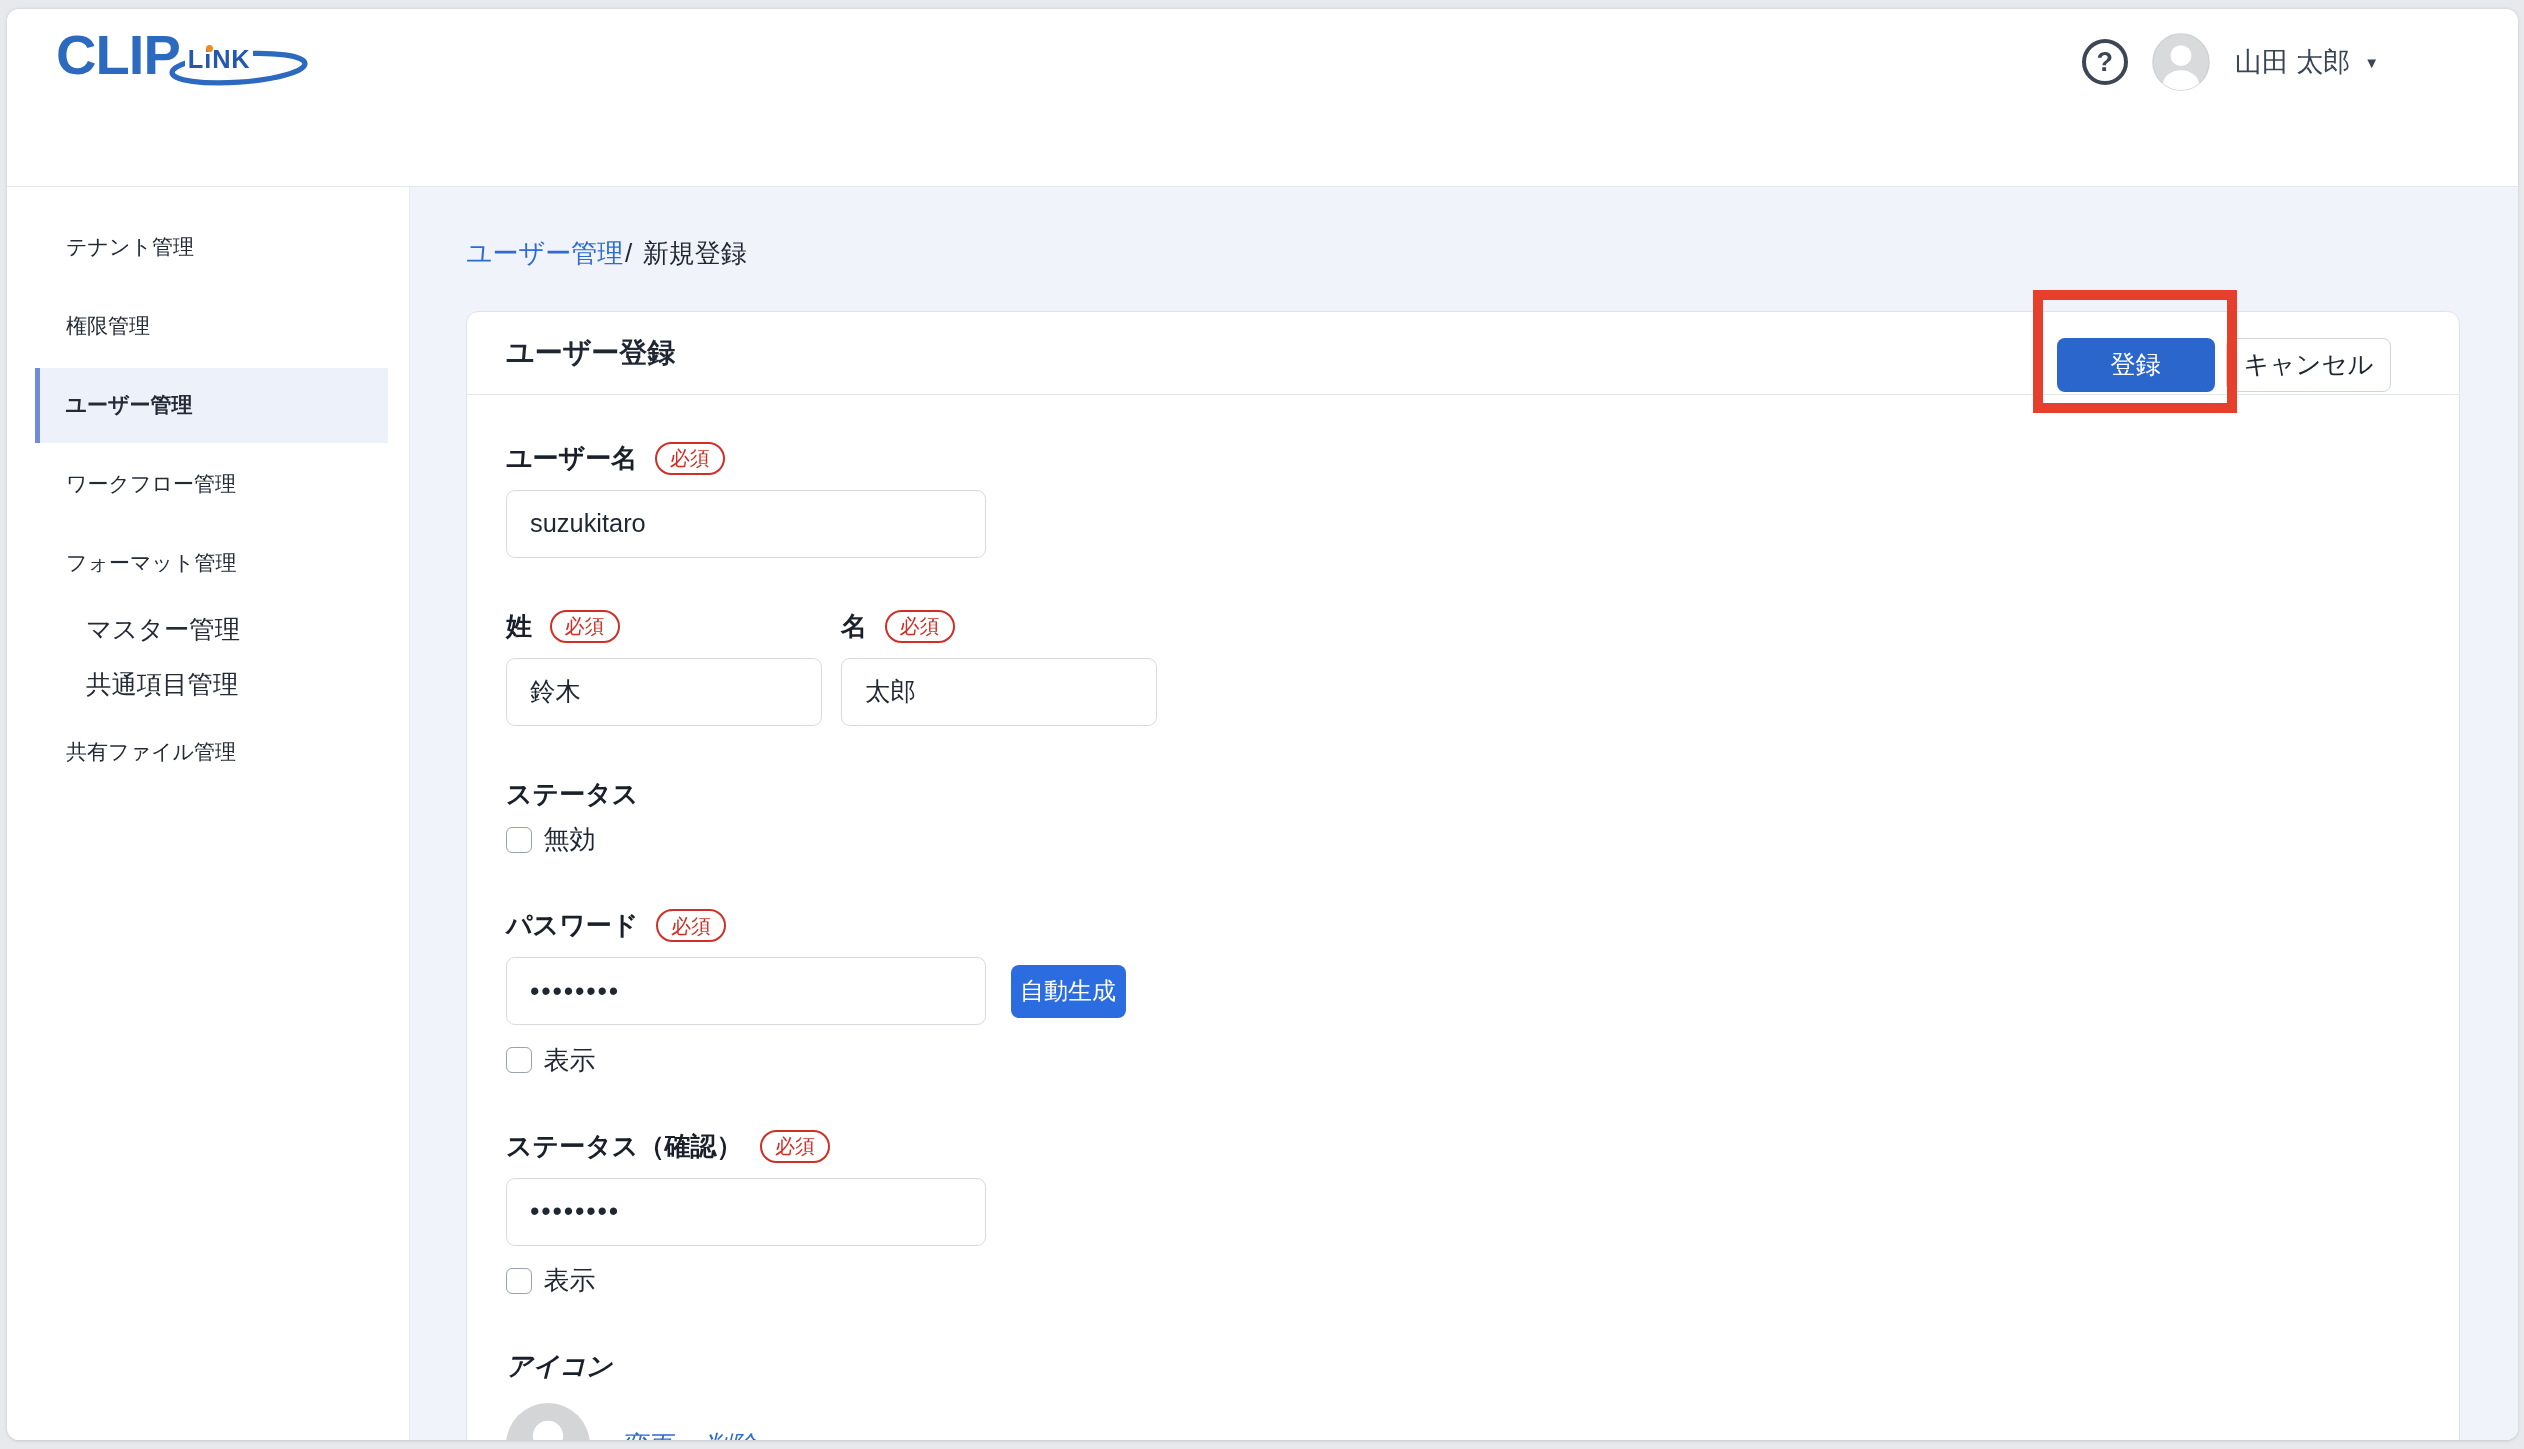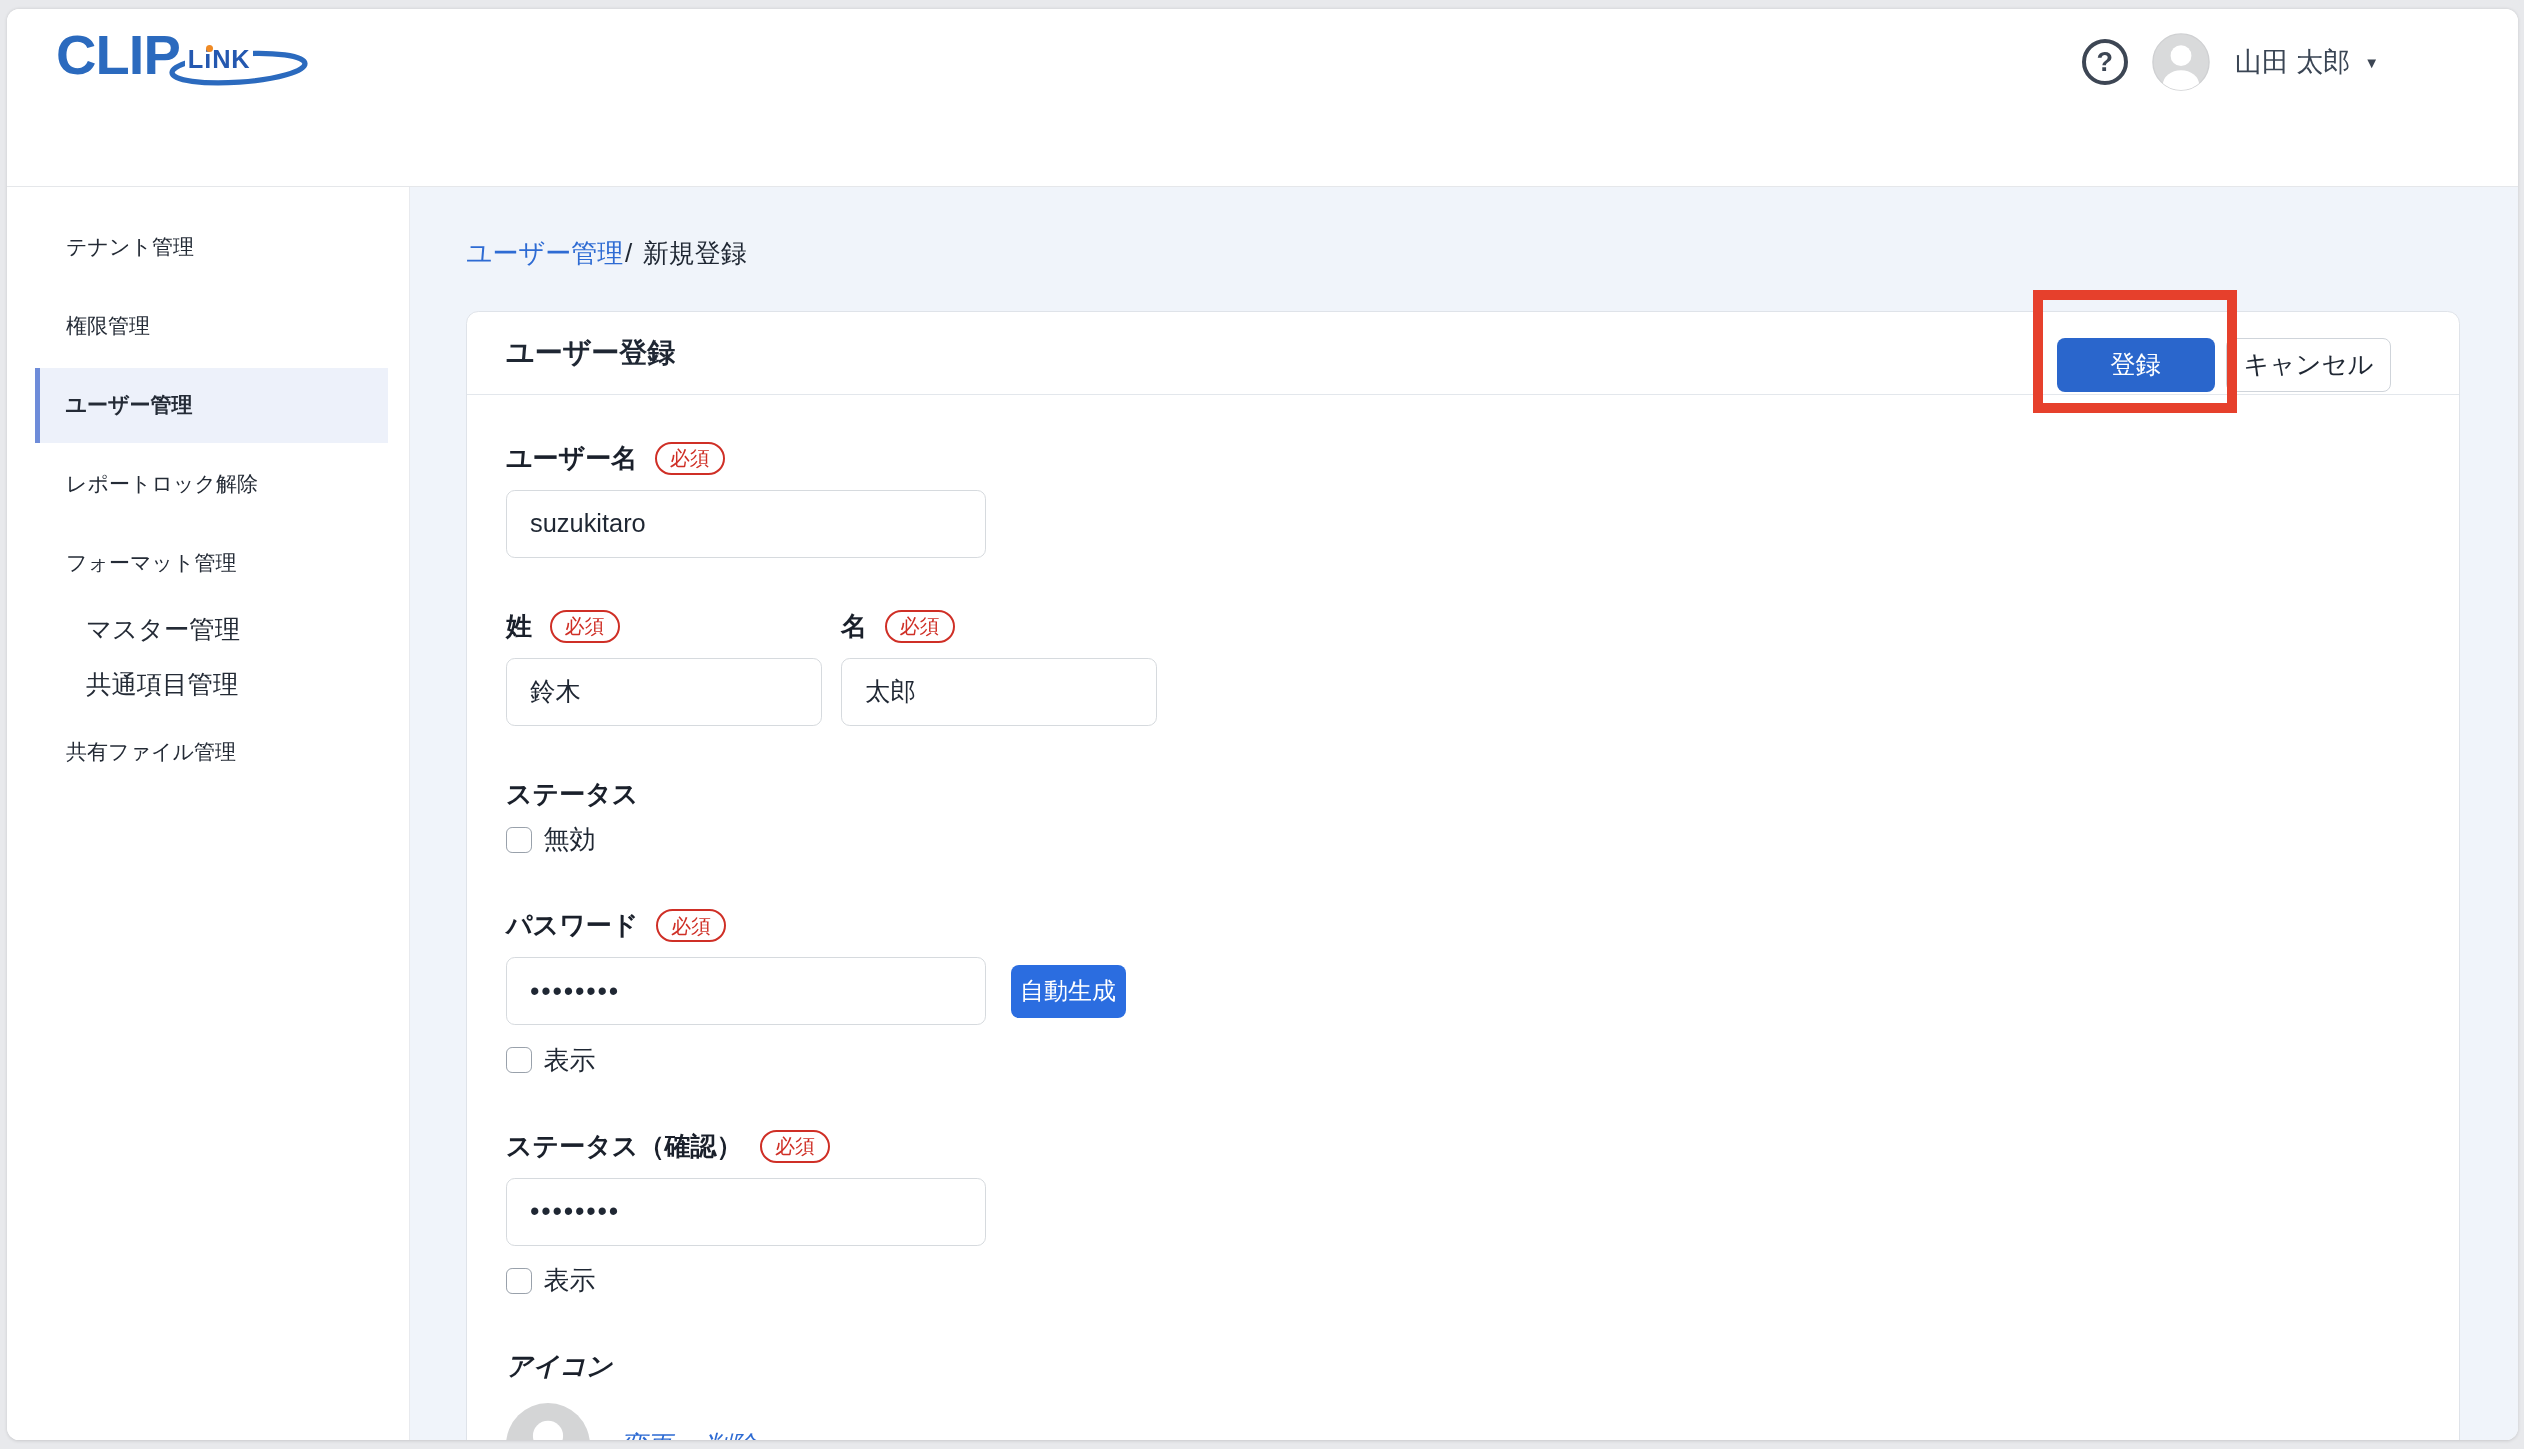--- a/index.html
+++ b/index.html
@@ -189,21 +189,21 @@
       <span class="caret">▼</span>
     </div>
   </header>
 
   <div class="app-body">
 
     <nav class="sidebar">
       <div class="side-item">テナント管理</div>
       <div class="side-item">権限管理</div>
       <div class="side-item active">ユーザー管理</div>
-      <div class="side-item">レポートロック解除</div>
+      <div class="side-item">ワークフロー管理</div>
       <div class="side-item">フォーマット管理</div>
       <div class="side-item sub">マスター管理</div>
       <div class="side-item sub">共通項目管理</div>
       <div class="side-item">共有ファイル管理</div>
     </nav>
 
     <main class="main">
 
       <div class="breadcrumb">
         <span class="bc-link">ユーザー管理</span><span class="bc-sep">/</span><span class="bc-current">新規登録</span>

